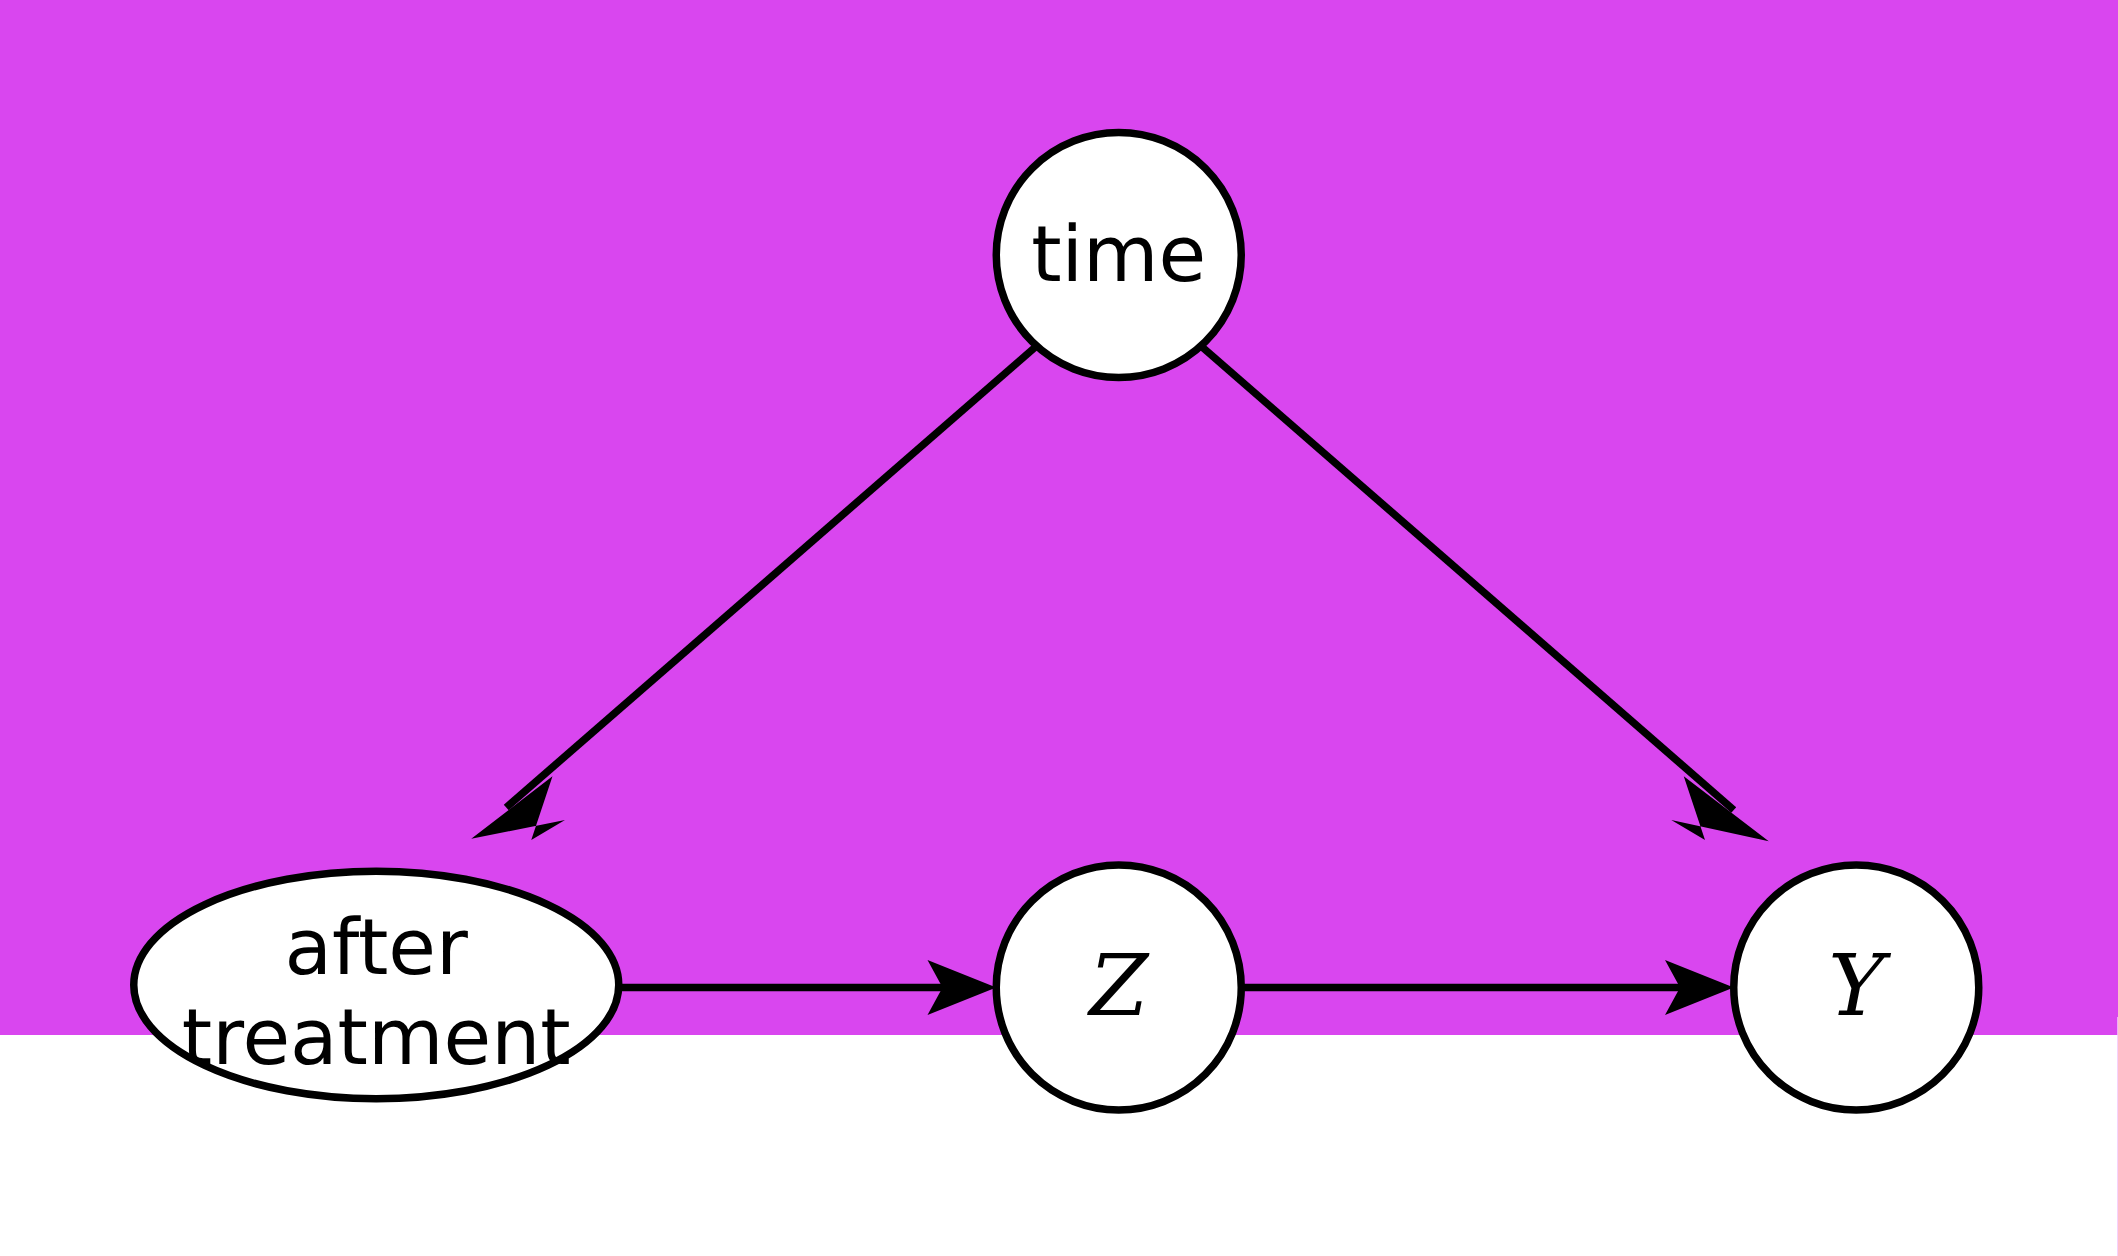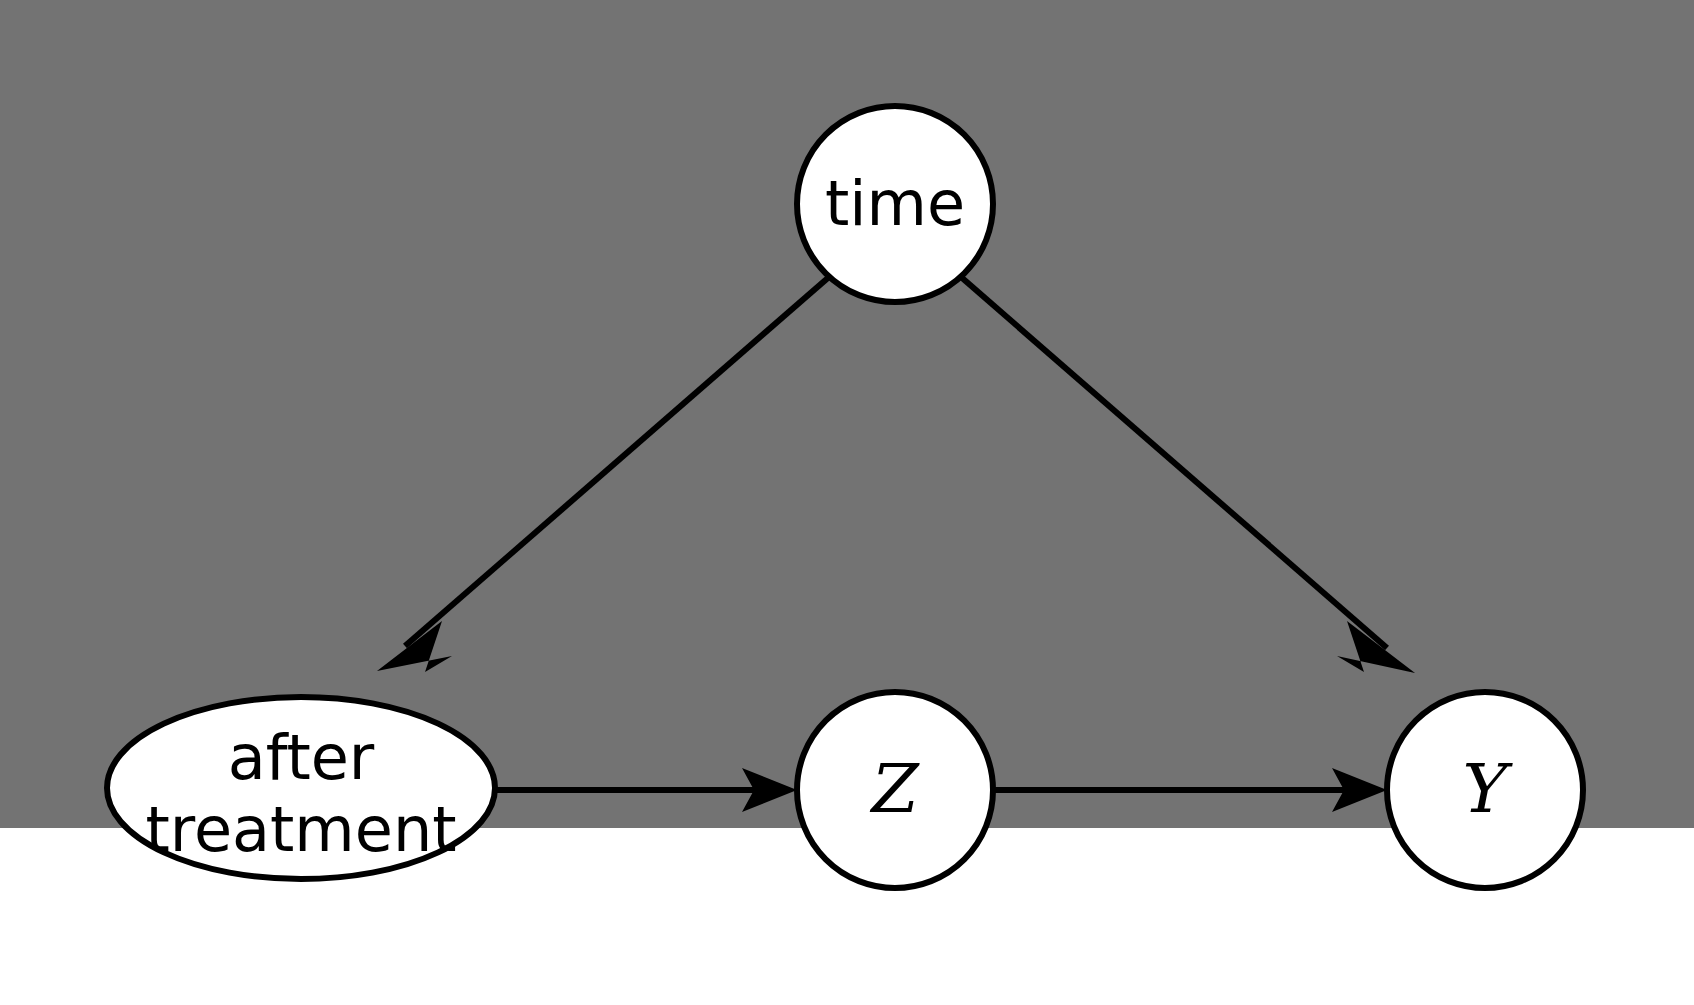--- a/index.html
+++ b/index.html
@@ -11,21 +11,21 @@
   body {
     width: 1694px;
     height: 1005px;
     overflow: hidden;
     font-family: "DejaVu Sans", sans-serif;
   }
   #diagram-root {
     position: relative;
     width: 1694px;
     height: 828px;
-    background: #737373;
+    background: #d946ef;
   }
   #dag-svg {
     display: block;
     width: 1694px;
     height: 1005px;
   }
   .node-shape {
     fill: #ffffff;
     stroke: #000000;
     stroke-width: 6;

